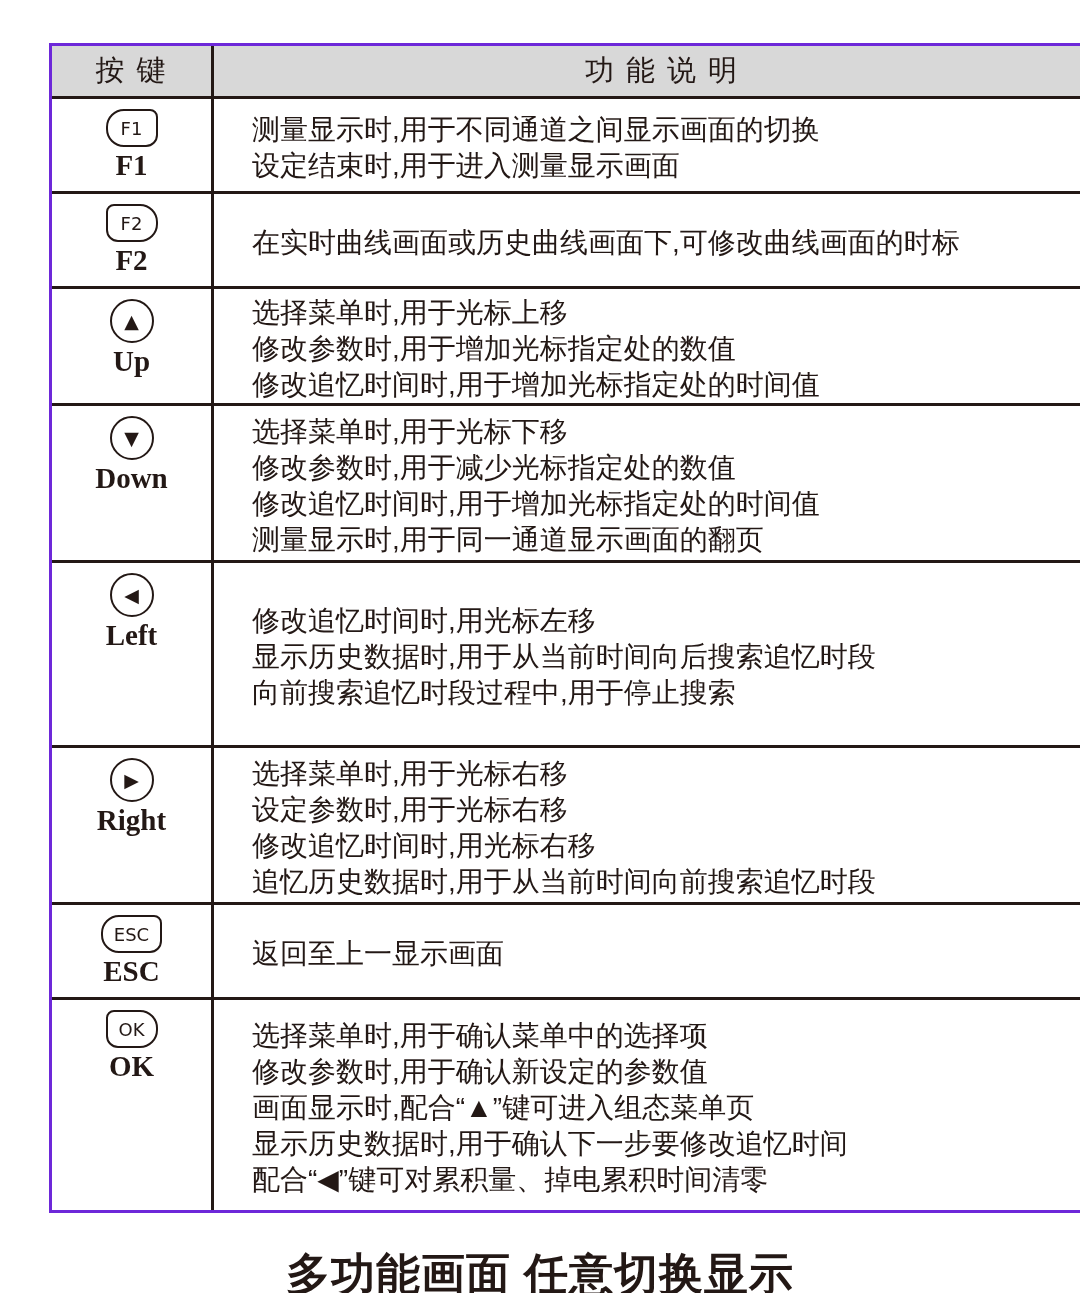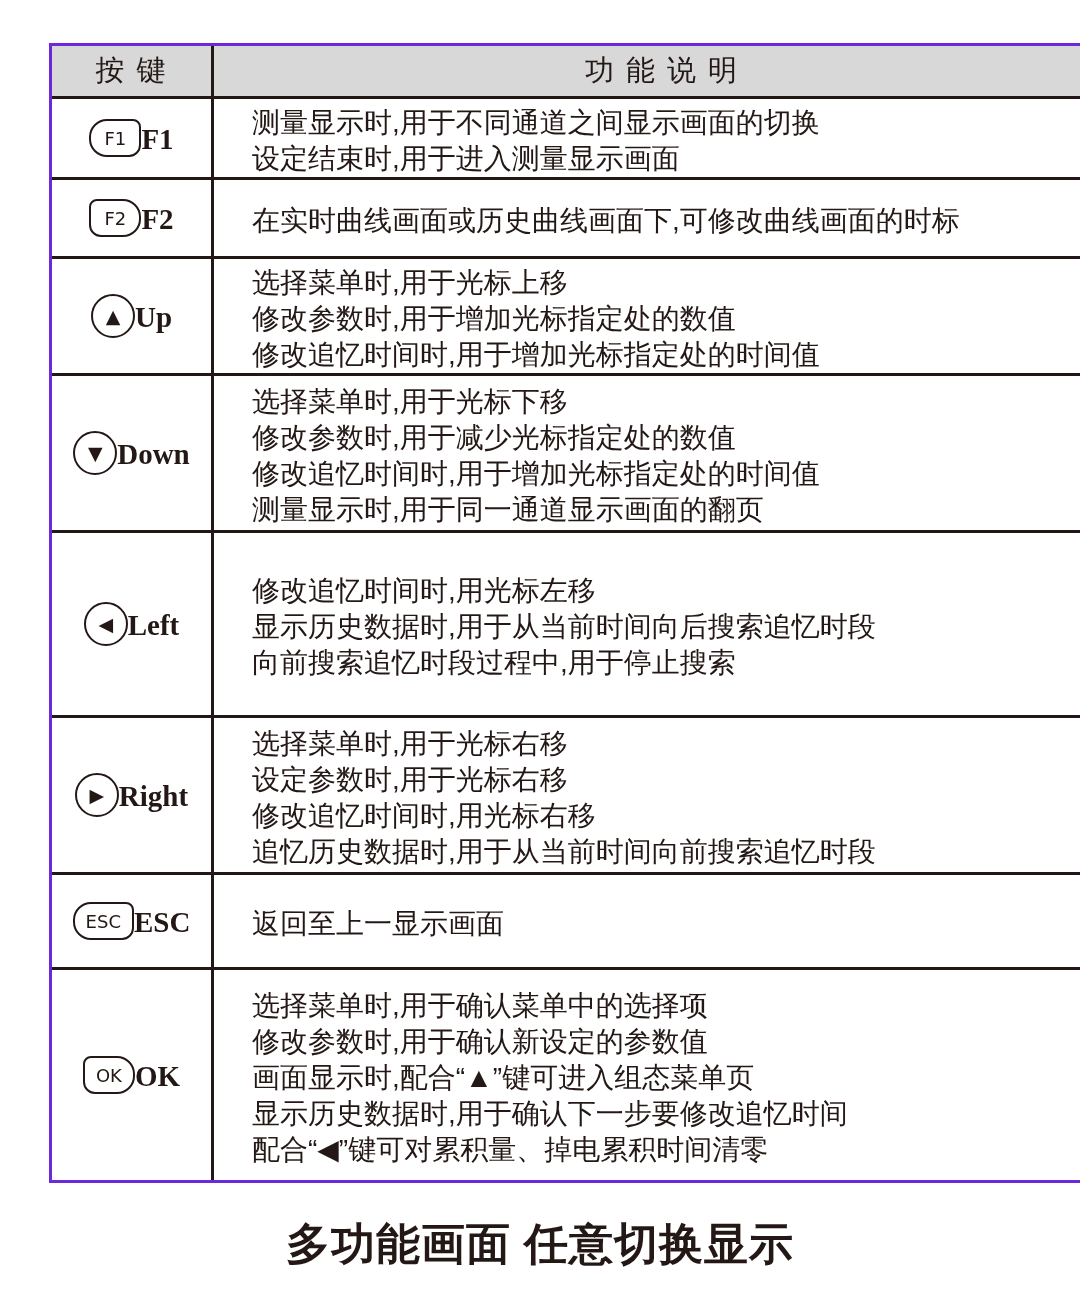--- a/index.html
+++ b/index.html
@@ -30,23 +30,23 @@
   }
   .th-key{border-right:3px solid #231815;}
   .trow{
     display:grid;
     grid-template-columns:162px 1fr;
     border-bottom:3px solid #231815;
   }
   .trow:last-child{border-bottom:none;}
   .keycell{
     border-right:3px solid #231815;
-    display:flex;flex-direction:row;
-    align-items:center;justify-content:center;
-    padding:4px 0;
+    display:flex;flex-direction:column;
+    align-items:center;
+    padding:10px 0;
   }
   .desccell{
     display:flex;flex-direction:column;justify-content:center;
     padding:6px 10px 0 38px;
   }
   .line{
     font-size:28px;
     line-height:36px;
     white-space:nowrap;
   }

